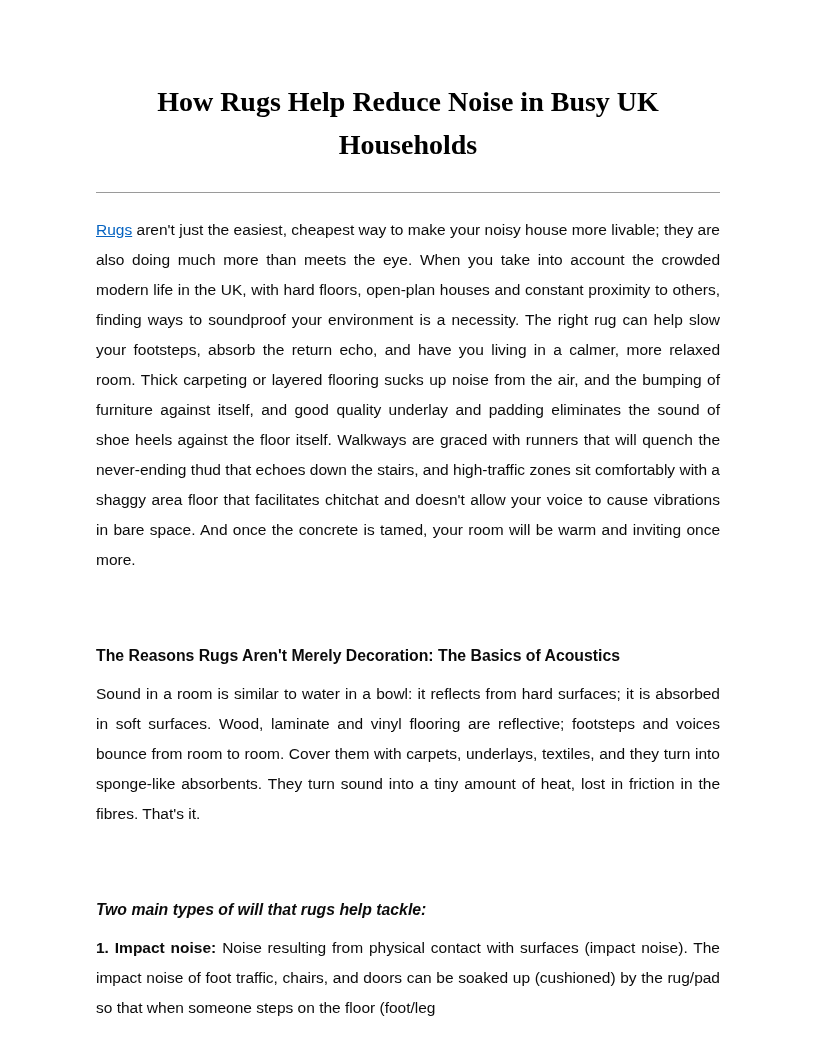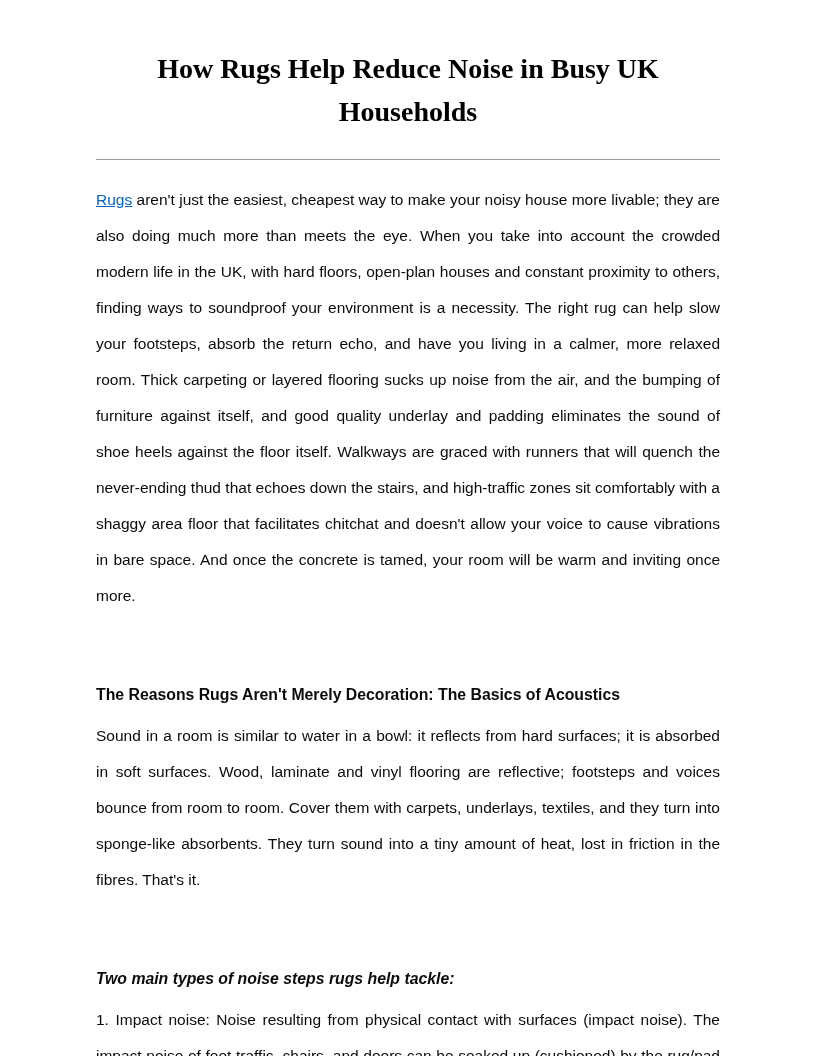--- a/index.html
+++ b/index.html
@@ -11,76 +11,76 @@
     width: 816px;
     height: 1056px;
     overflow: hidden;
     font-family: "Liberation Sans", sans-serif;
     color: #0b0b0b;
   }
   .page {
     box-sizing: border-box;
     width: 816px;
     height: 1056px;
-    padding: 47px 96px 0 96px;
+    padding: 80px 96px 0 96px;
     background: #ffffff;
     overflow: hidden;
   }
   .doc-title {
     font-family: "Liberation Serif", serif;
     font-weight: bold;
     font-size: 28px;
     line-height: 43px;
     text-align: center;
     margin: 0 0 26px 0;
     color: #000000;
   }
   .title-rule {
     border: none;
     border-top: 1px solid #9a9a9a;
     margin: 0 0 22px 0;
     height: 0;
   }
   .body-par {
     font-size: 15.5px;
-    line-height: 36px;
+    line-height: 30px;
     text-align: justify;
     margin: 0 0 26px 0;
     color: #0b0b0b;
   }
   .section-heading {
     font-size: 15.8px;
     line-height: 26px;
     font-weight: bold;
     margin: 68px 0 10px 0;
     color: #0b0b0b;
   }
   .section-heading.italic {
     font-style: italic;
   }
   a.doc-link {
     text-decoration: underline;
     cursor: pointer;
   }
   .bold-lead {
-    font-weight: normal;
+    font-weight: bold;
   }
 </style>
 </head>
 <body>
 
 <div class="page">
 
   <h1 class="doc-title">How Rugs Help Reduce Noise in Busy UK Households</h1>
 
   <hr class="title-rule">
 
   <p class="body-par"><a href="#" class="doc-link" style="color: rgb(5, 99, 193);">Rugs</a><span> aren't just the easiest, cheapest way to make your noisy house more livable; they are also doing much more than meets the eye. When you take into account the crowded modern life in the UK, with hard floors, open-plan houses and constant proximity to others, finding ways to soundproof your environment is a necessity. The right rug can help slow your footsteps, absorb the return echo, and have you living in a calmer, more relaxed room. Thick carpeting or layered flooring sucks up noise from the air, and the bumping of furniture against itself, and good quality underlay and padding eliminates the sound of shoe heels against the floor itself. Walkways are graced with runners that will quench the never-ending thud that echoes down the stairs, and high-traffic zones sit comfortably with a shaggy area floor that facilitates chitchat and doesn't allow your voice to cause vibrations in bare space. And once the concrete is tamed, your room will be warm and inviting once more.</span></p>
 
   <h2 class="section-heading">The Reasons Rugs Aren't Merely Decoration: The Basics of Acoustics</h2>
 
   <p class="body-par">Sound in a room is similar to water in a bowl: it reflects from hard surfaces; it is absorbed in soft surfaces. Wood, laminate and vinyl flooring are reflective; footsteps and voices bounce from room to room. Cover them with carpets, underlays, textiles, and they turn into sponge-like absorbents. They turn sound into a tiny amount of heat, lost in friction in the fibres. That's it.</p>
 
-  <h3 class="section-heading italic">Two main types of noise steps rugs help tackle:</h3>
+  <h3 class="section-heading italic">Two main types of will that rugs help tackle:</h3>
 
   <p class="body-par"><span class="bold-lead">1. Impact noise:</span><span> Noise resulting from physical contact with surfaces (impact noise). The impact noise of foot traffic, chairs, and doors can be soaked up (cushioned) by the rug/pad so that when someone steps on the floor (foot/leg</span></p>
 
 </div>
 
 </body></html>

